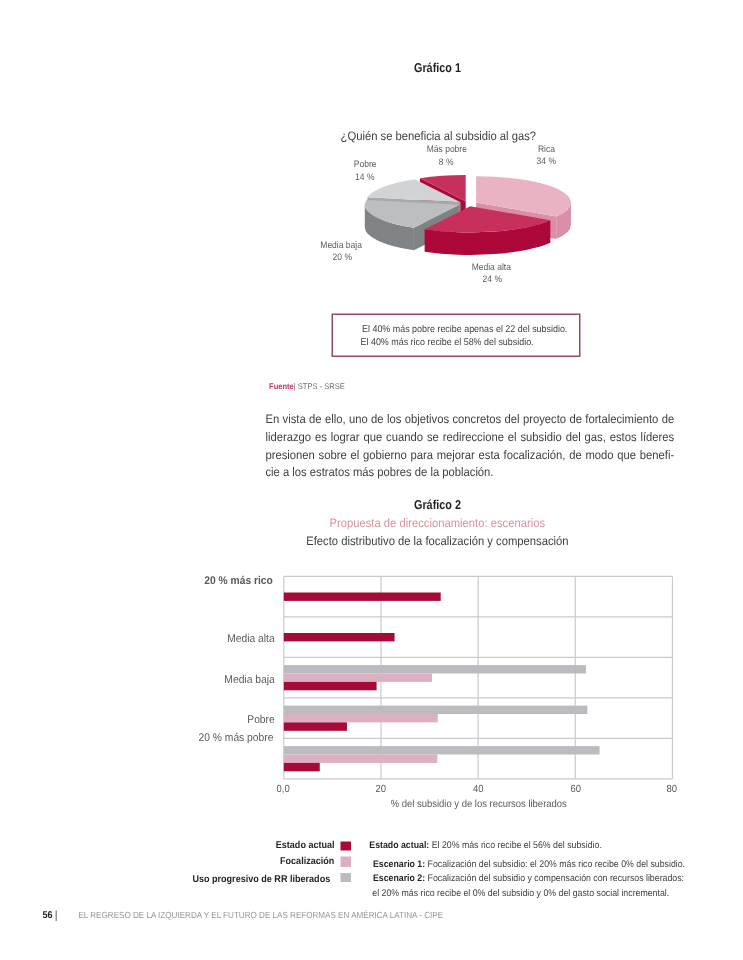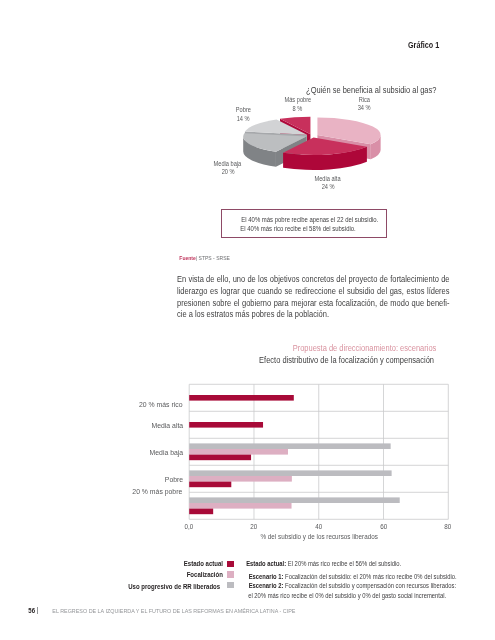--- a/index.html
+++ b/index.html
@@ -5,21 +5,21 @@
 <style>
 html,body{margin:0;padding:0;}
 body{width:495px;height:640px;background:#ffffff;
      font-family:"Liberation Sans",sans-serif;position:relative;overflow:hidden;}
 .page{position:absolute;left:0;top:0;width:495px;height:640px;background:#fff;}
 .abs{position:absolute;}
 
 .nr{display:inline-block;transform:scaleX(0.915);transform-origin:center center;white-space:nowrap;}
 
 
-.hdr{left:173px;width:269.6px;text-align:right;}
+.hdr{left:157px;width:269.6px;text-align:center;}
 #c1-title .nr,#c2-title .nr{transform:scaleX(0.84);}
 #c1-title{top:40.0px;font-size:8.6px;font-weight:bold;color:#231f20;}
 #c1-sub{top:53.3px;font-size:8.2px;color:#d9929f;}
 #c1-sub .nr{transform:scaleX(0.947);}
 #c1-question{top:65.5px;font-size:8.2px;color:#404041;margin-top:20px;}
 
 
 .pielab{font-size:6.3px;color:#58595b;line-height:8.6px;text-align:center;width:80px;}
 .pielab .nr{transform:scaleX(0.9);}
 #lab-rica{left:324px;top:95.8px;}
@@ -42,21 +42,21 @@
       transform:scaleX(0.915);transform-origin:left top;}
 
 
 #c2-title{top:331.0px;font-size:8.6px;font-weight:bold;color:#231f20;}
 #c2-sub{top:344.3px;font-size:8.2px;color:#d9929f;}
 #c2-question{top:356.4px;font-size:8.2px;color:#404041;}
 
 
 
 .catlab{left:104.4px;width:80px;text-align:right;font-size:7.5px;color:#58595b;}
-#cat0{top:400px;}
+#cat0{top:382px;font-weight:bold;}
 #cat1{top:421.3px;}
 #cat2{top:448.3px;}
 #cat3{top:475.3px;}
 #cat4{top:487px;}
 .xtick{width:40px;text-align:center;font-size:6.9px;color:#58595b;top:522.5px;}
 #xt0{left:169.2px;}
 #xt1{left:234px;}
 #xt2{left:298.7px;}
 #xt3{left:363.5px;}
 #xt4{left:428.3px;}
@@ -130,20 +130,21 @@
 
   <div class="abs" id="callout">
     <div class="l1"><span class="nr">El 40% más pobre recibe apenas el 22 del subsidio.</span></div>
     <div><span class="nr">El 40% más rico recibe el 58% del subsidio.</span></div>
   </div>
 
   <div class="abs" id="fuente"><span class="nr"><b>Fuente</b><span>| STPS - SRSE</span></span></div>
 
   <div class="abs" id="para">En vista de ello, uno de los objetivos concretos del proyecto de fortalecimiento de liderazgo es lograr que cuando se redireccione el subsidio del gas, estos líderes presionen sobre el gobierno para mejorar esta focalización, de modo que benefi­cie a los estratos más pobres de la población.</div>
 
+  <div class="abs hdr" id="c2-title"><span class="nr">Gráfico 2</span></div>
   <div class="abs hdr" id="c2-question"><span class="nr">Efecto distributivo de la focalización y compensación</span></div>
   <div class="abs hdr" id="c2-sub"><span class="nr">Propuesta de direccionamiento: escenarios</span></div>
 
   <svg class="abs" id="bars-svg" width="495" height="160" viewBox="0 0 495 160" style="left:0;top:380px;">
     <g id="bars-grid">
         <rect x="189.2" y="4.3" width="259.10" height="135.00" fill="#ffffff"></rect>
         <line x1="189.20" y1="4.3" x2="189.20" y2="139.3" stroke="#c9cacc" stroke-width="0.8"></line>
         <line x1="253.97" y1="4.3" x2="253.97" y2="139.3" stroke="#c9cacc" stroke-width="0.8"></line>
         <line x1="318.75" y1="4.3" x2="318.75" y2="139.3" stroke="#c9cacc" stroke-width="0.8"></line>
         <line x1="383.52" y1="4.3" x2="383.52" y2="139.3" stroke="#c9cacc" stroke-width="0.8"></line>

